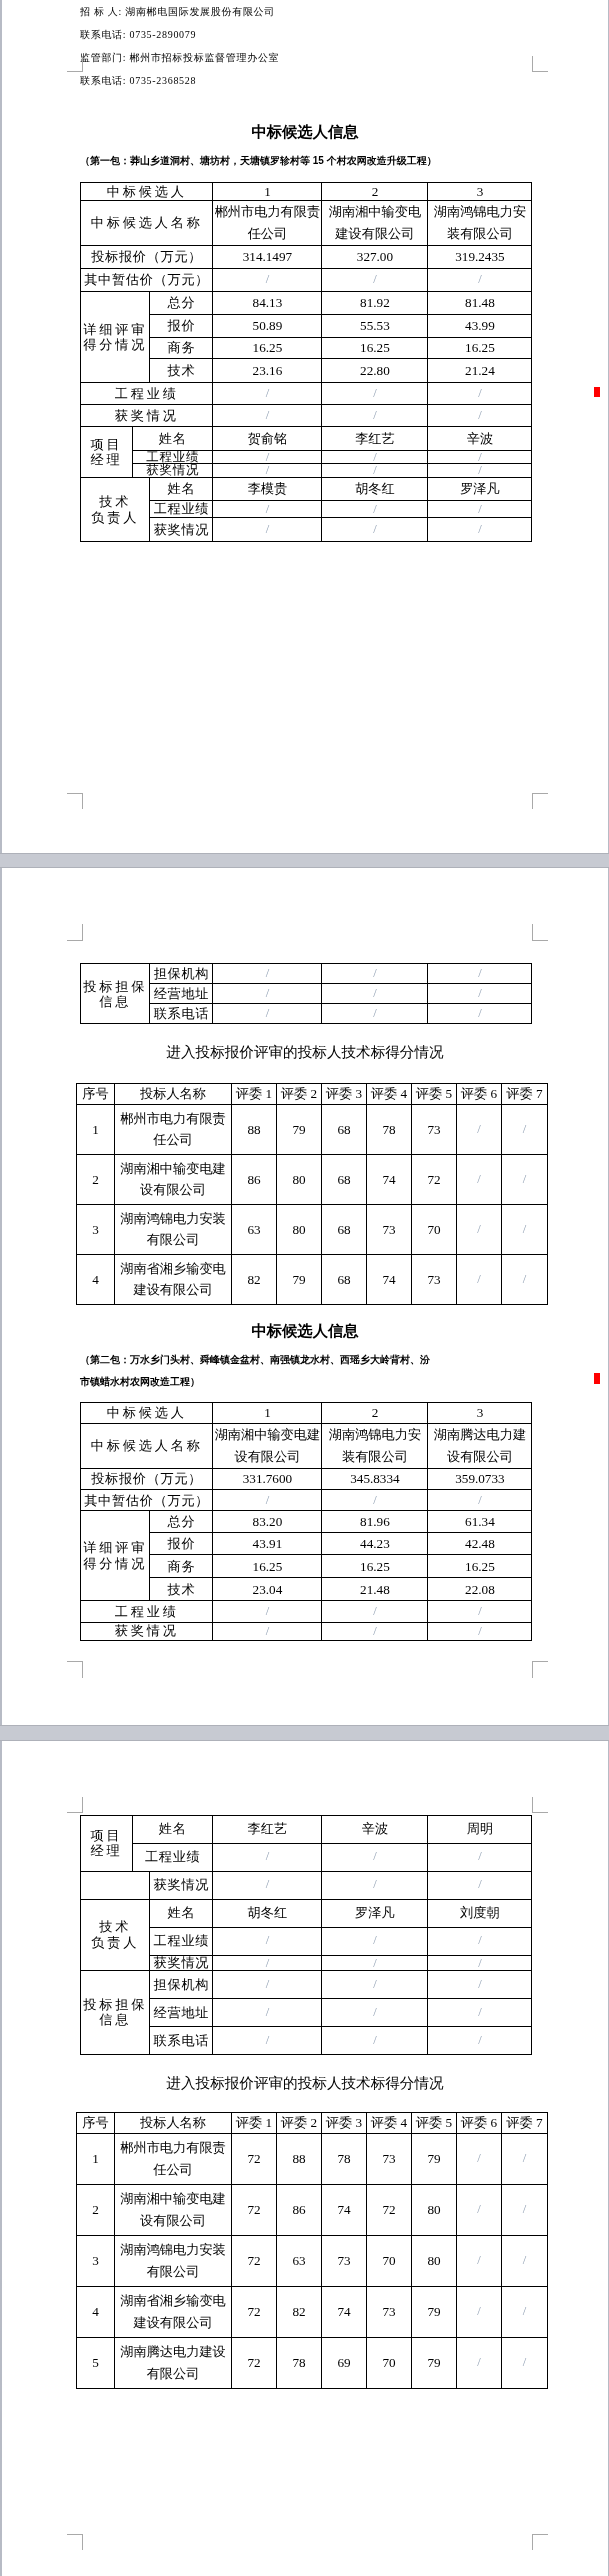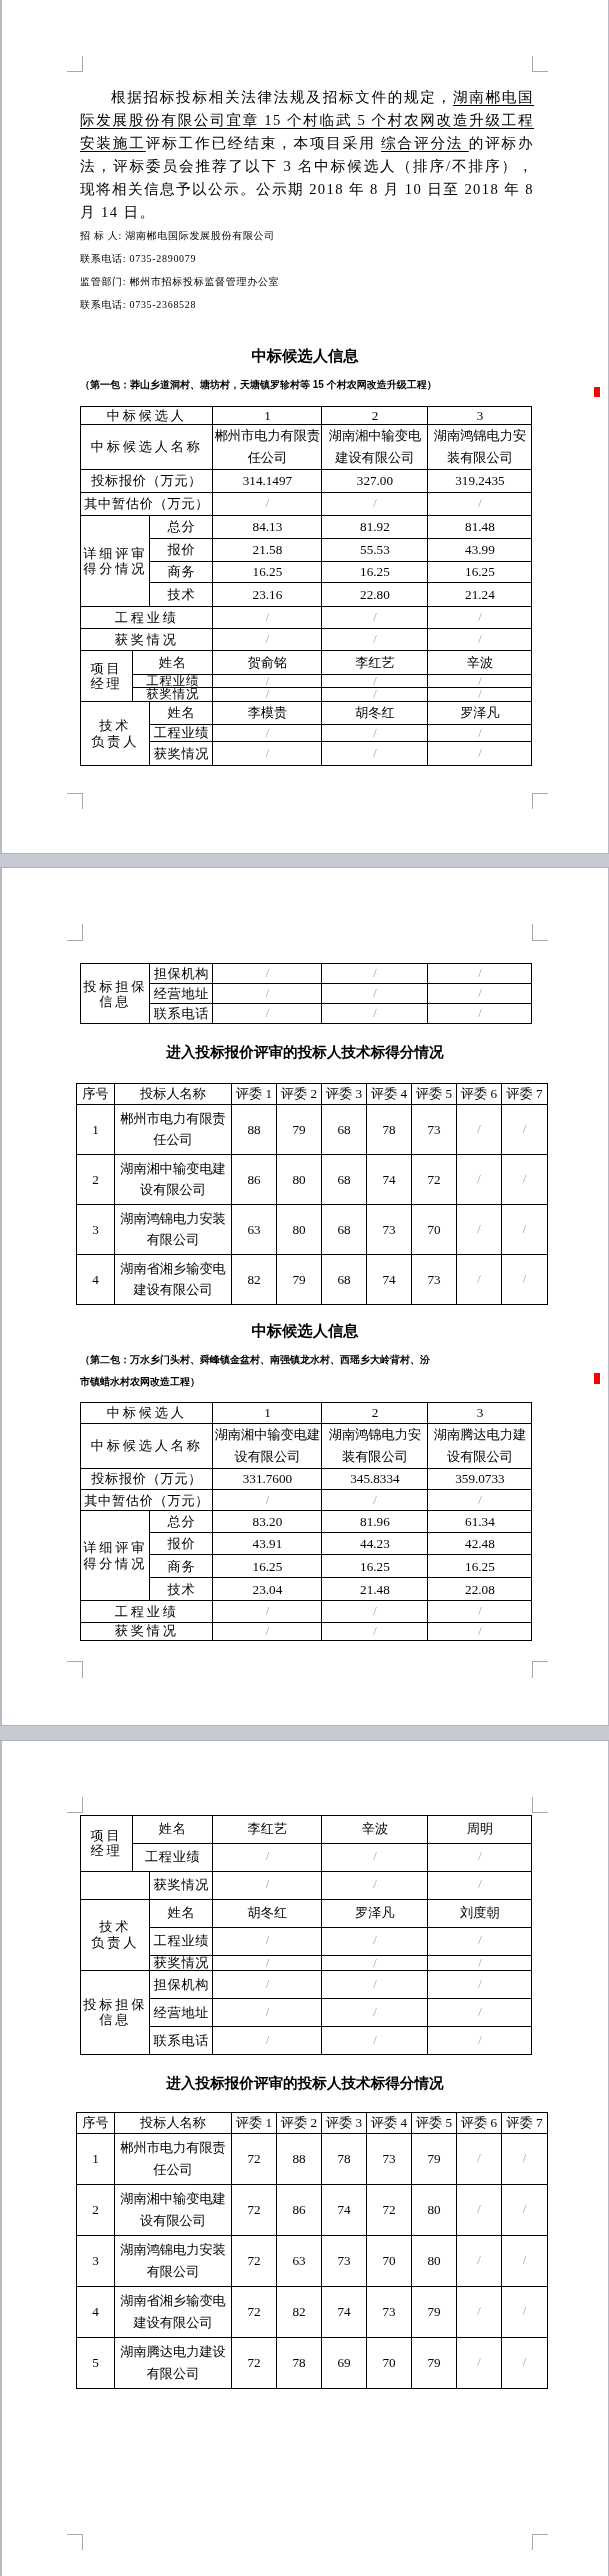--- a/index.html
+++ b/index.html
@@ -13,21 +13,21 @@
   .c-tr{left:530px;top:56px;border-left:0.7px solid #a9a9a9;border-bottom:0.7px solid #a9a9a9;}
   .c-bl{left:65px;top:793px;border-right:0.7px solid #a9a9a9;border-top:0.7px solid #a9a9a9;}
   .c-br{left:530px;top:793px;border-left:0.7px solid #a9a9a9;border-top:0.7px solid #a9a9a9;}
   .para{margin:86px 0 0 78px;width:454px;font-size:14.6px;line-height:23px;
         text-align:justify;text-indent:31px;letter-spacing:1.4px;}
   .u{text-decoration:underline;text-underline-offset:2.8px;}
   .contacts{margin-left:78px;width:454px;font-size:10px;line-height:23px;letter-spacing:0.7px;}
   .h1{font-family:"Liberation Sans","DejaVu Sans",sans-serif;font-weight:bold;
       font-size:15.3px;line-height:21px;text-align:center;margin:29px 0 0 0;}
   .h1b{margin-top:15.3px;}
-  .sh{font-family:"Liberation Sans","DejaVu Sans",sans-serif;font-weight:bold;
+  .sh{font-family:"Liberation Sans","DejaVu Sans",sans-serif;font-weight:normal;
       font-size:14.6px;line-height:21px;text-align:center;margin:18px 0 0 0;}
   .pkg{font-family:"Liberation Sans","DejaVu Sans",sans-serif;font-weight:bold;
        font-size:10px;line-height:21.6px;margin:8.4px 0 0 78px;width:459px;}
   .redmark{position:absolute;width:5.6px;height:10.4px;background:#f00;}
   table{border-collapse:collapse;table-layout:fixed;margin-left:78px;}
   .ctab{width:451px;}
   .stab{width:472px;margin-left:74px;}
   td{border:0.7px solid #000;text-align:center;vertical-align:middle;
      font-size:13.2px;line-height:15.3px;padding:0;overflow:hidden;}
   .lab{letter-spacing:2.8px;}
@@ -48,21 +48,20 @@
 </style>
 </head>
 <body>
 
 <div class="page" style="height:853px">
   <div class="corner c-tl"></div>
   <div class="corner c-tr"></div>
   <div class="corner c-bl"></div>
   <div class="corner c-br"></div>
 
-  <div class="para"><span>根据招标投标相关法律法规及招标文件的规定，</span><span class="u">湖南郴电国际发展股份有限公司宜章 15 个村临武 5 个村农网改造升级工程安装施工</span><span>评标工作已经结束，本项目采用 </span><span class="u">综合评分法 </span><span>的评标办法，评标委员会推荐了以下 3 名中标候选人（排序/不排序），现将相关信息予以公示。公示期 2018 年 8 月 10 日至 2018 年 8 月 14 日。</span></div>
 
   <div class="contacts">
     <div>招 标 人: 湖南郴电国际发展股份有限公司</div>
     <div>联系电话: 0735-2890079</div>
     <div>监管部门: 郴州市招标投标监督管理办公室</div>
     <div>联系电话: 0735-2368528</div>
   </div>
 
   <div class="h1">中标候选人信息</div>
   <div class="pkg">（第一包：莽山乡道洞村、塘坊村，天塘镇罗轸村等 15 个村农网改造升级工程）</div>
@@ -107,21 +106,21 @@
             <div>详细评审</div>
             <div>得分情况</div>
           </td>
       <td class="sub">总分</td>
       <td>84.13</td>
           <td>81.92</td>
           <td>81.48</td>
     </tr>
     <tr class="h33">
       <td class="sub">报价</td>
-      <td>21.58</td>
+      <td>50.89</td>
           <td>55.53</td>
           <td>43.99</td>
     </tr>
     <tr class="h31">
       <td class="sub">商务</td>
       <td>16.25</td>
           <td>16.25</td>
           <td>16.25</td>
     </tr>
     <tr class="h35">

